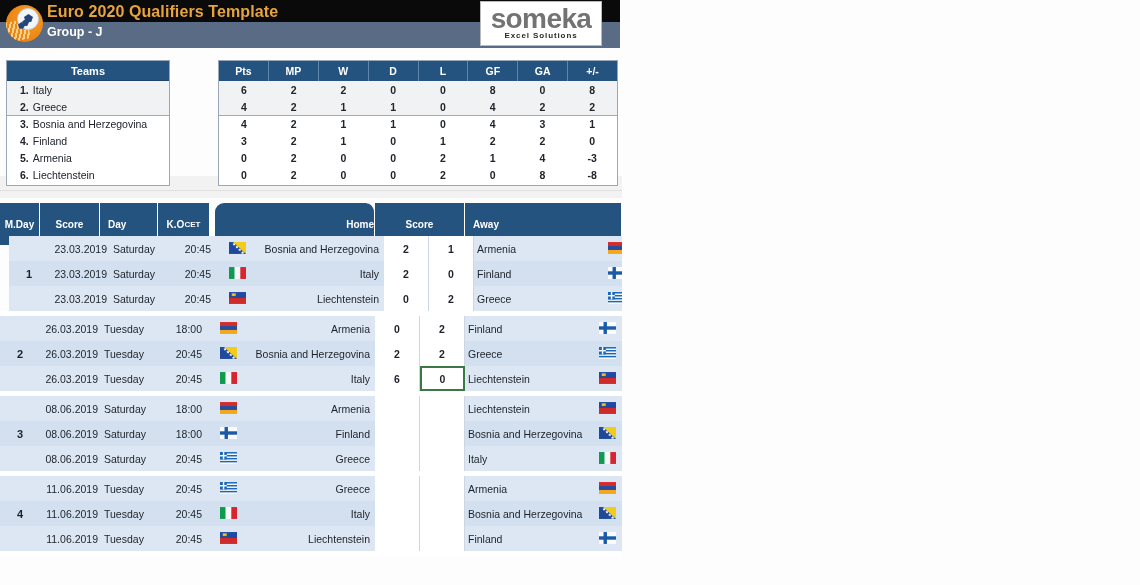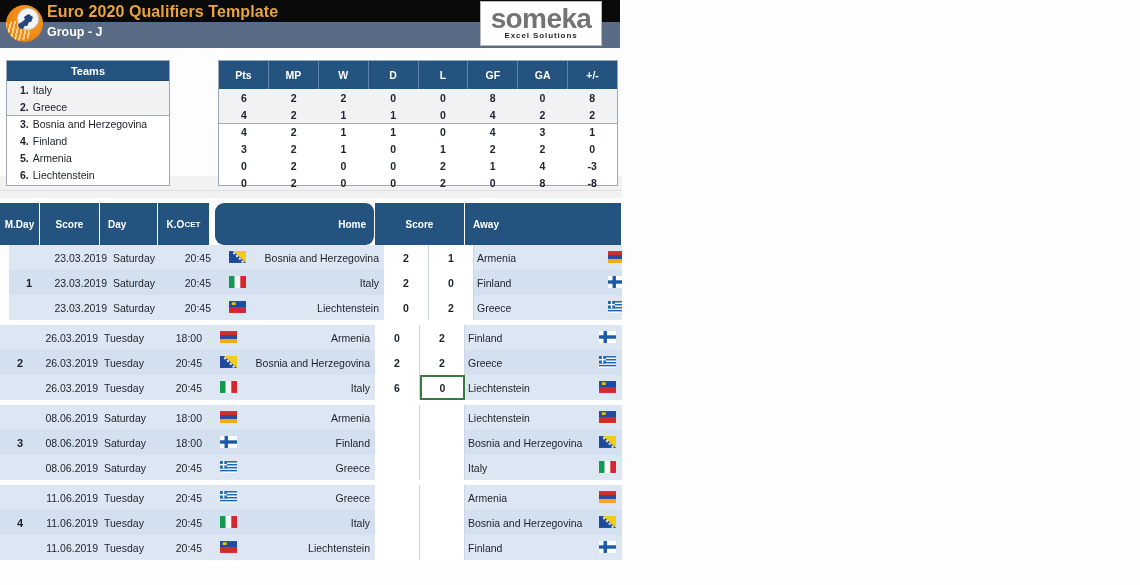--- a/index.html
+++ b/index.html
@@ -125,46 +125,46 @@
     padding-left: 13px; font-size: 10.5px; color: #20242c;
   }
   .st-row .rank { font-weight: bold; margin-right: 4px; }
   .st-row.tinted { background: #f1f2f4; }
   .st-row.qline { border-top: 1px solid #a9a9a9; }
 
   .standings-right {
     position: absolute; left: 218px; top: 60px; width: 400px; height: 126px;
     border: 1px solid #9aa7b8; background: #ffffff;
   }
-  .sr-head { display: flex; height: 28px; background: #24537f; }
+  .sr-head { display: flex; height: 20px; background: #24537f; }
   .sr-head .cell {
     flex: 1; color: #fff; font-size: 10.5px; font-weight: bold;
     display: flex; align-items: center; justify-content: center;
     border-right: 1px solid #5d86ad;
   }
   .sr-head .cell:last-child { border-right: none; }
   .sr-row { display: flex; height: 17px; }
   .sr-row.tinted { background: #f1f2f4; }
   .sr-row.qline { border-top: 1px solid #a9a9a9; }
   .sr-row .cell {
     flex: 1; font-size: 10.5px; font-weight: bold; color: #20242c;
     display: flex; align-items: center; justify-content: center;
   }
 
   
   .fix { position: absolute; left: 0; top: 203px; width: 622px; }
-  .fx-head { position: relative; height: 42px; }
+  .fx-head { position: relative; height: 33px; }
   .fx-head .h {
     position: absolute; top: 0; height: 42px; background: #24537f;
     color: #ffffff; font-size: 10px; font-weight: bold;
     display: flex; align-items: center;
     border-right: 1px solid #ffffff;
   }
   .fx-head .h.ctr { justify-content: center; }
-  .fx-head .h.right { justify-content: flex-end; padding-right: 8px; border-radius: 9px; }
+  .fx-head .h.right { justify-content: flex-end; padding-right: 0; border-radius: 9px; }
   .fx-head .h.left { justify-content: flex-start; padding-left: 8px; }
   .fx-head .ko { flex-direction: row; justify-content: center; line-height: 11px; }
 
   .md-block { position: relative; }
   .md-gap { height: 5px; background: #ffffff; }
   .fx-row { position: relative; height: 25px; }
   .fx-row .c { position: absolute; top: 0; height: 25px; display: flex; align-items: center; font-size: 10.5px; color: #1d2129; }
   .band-a { background: #dce7f3; }
   .band-b { background: #d3e0ef; }
   .mday-cell {

